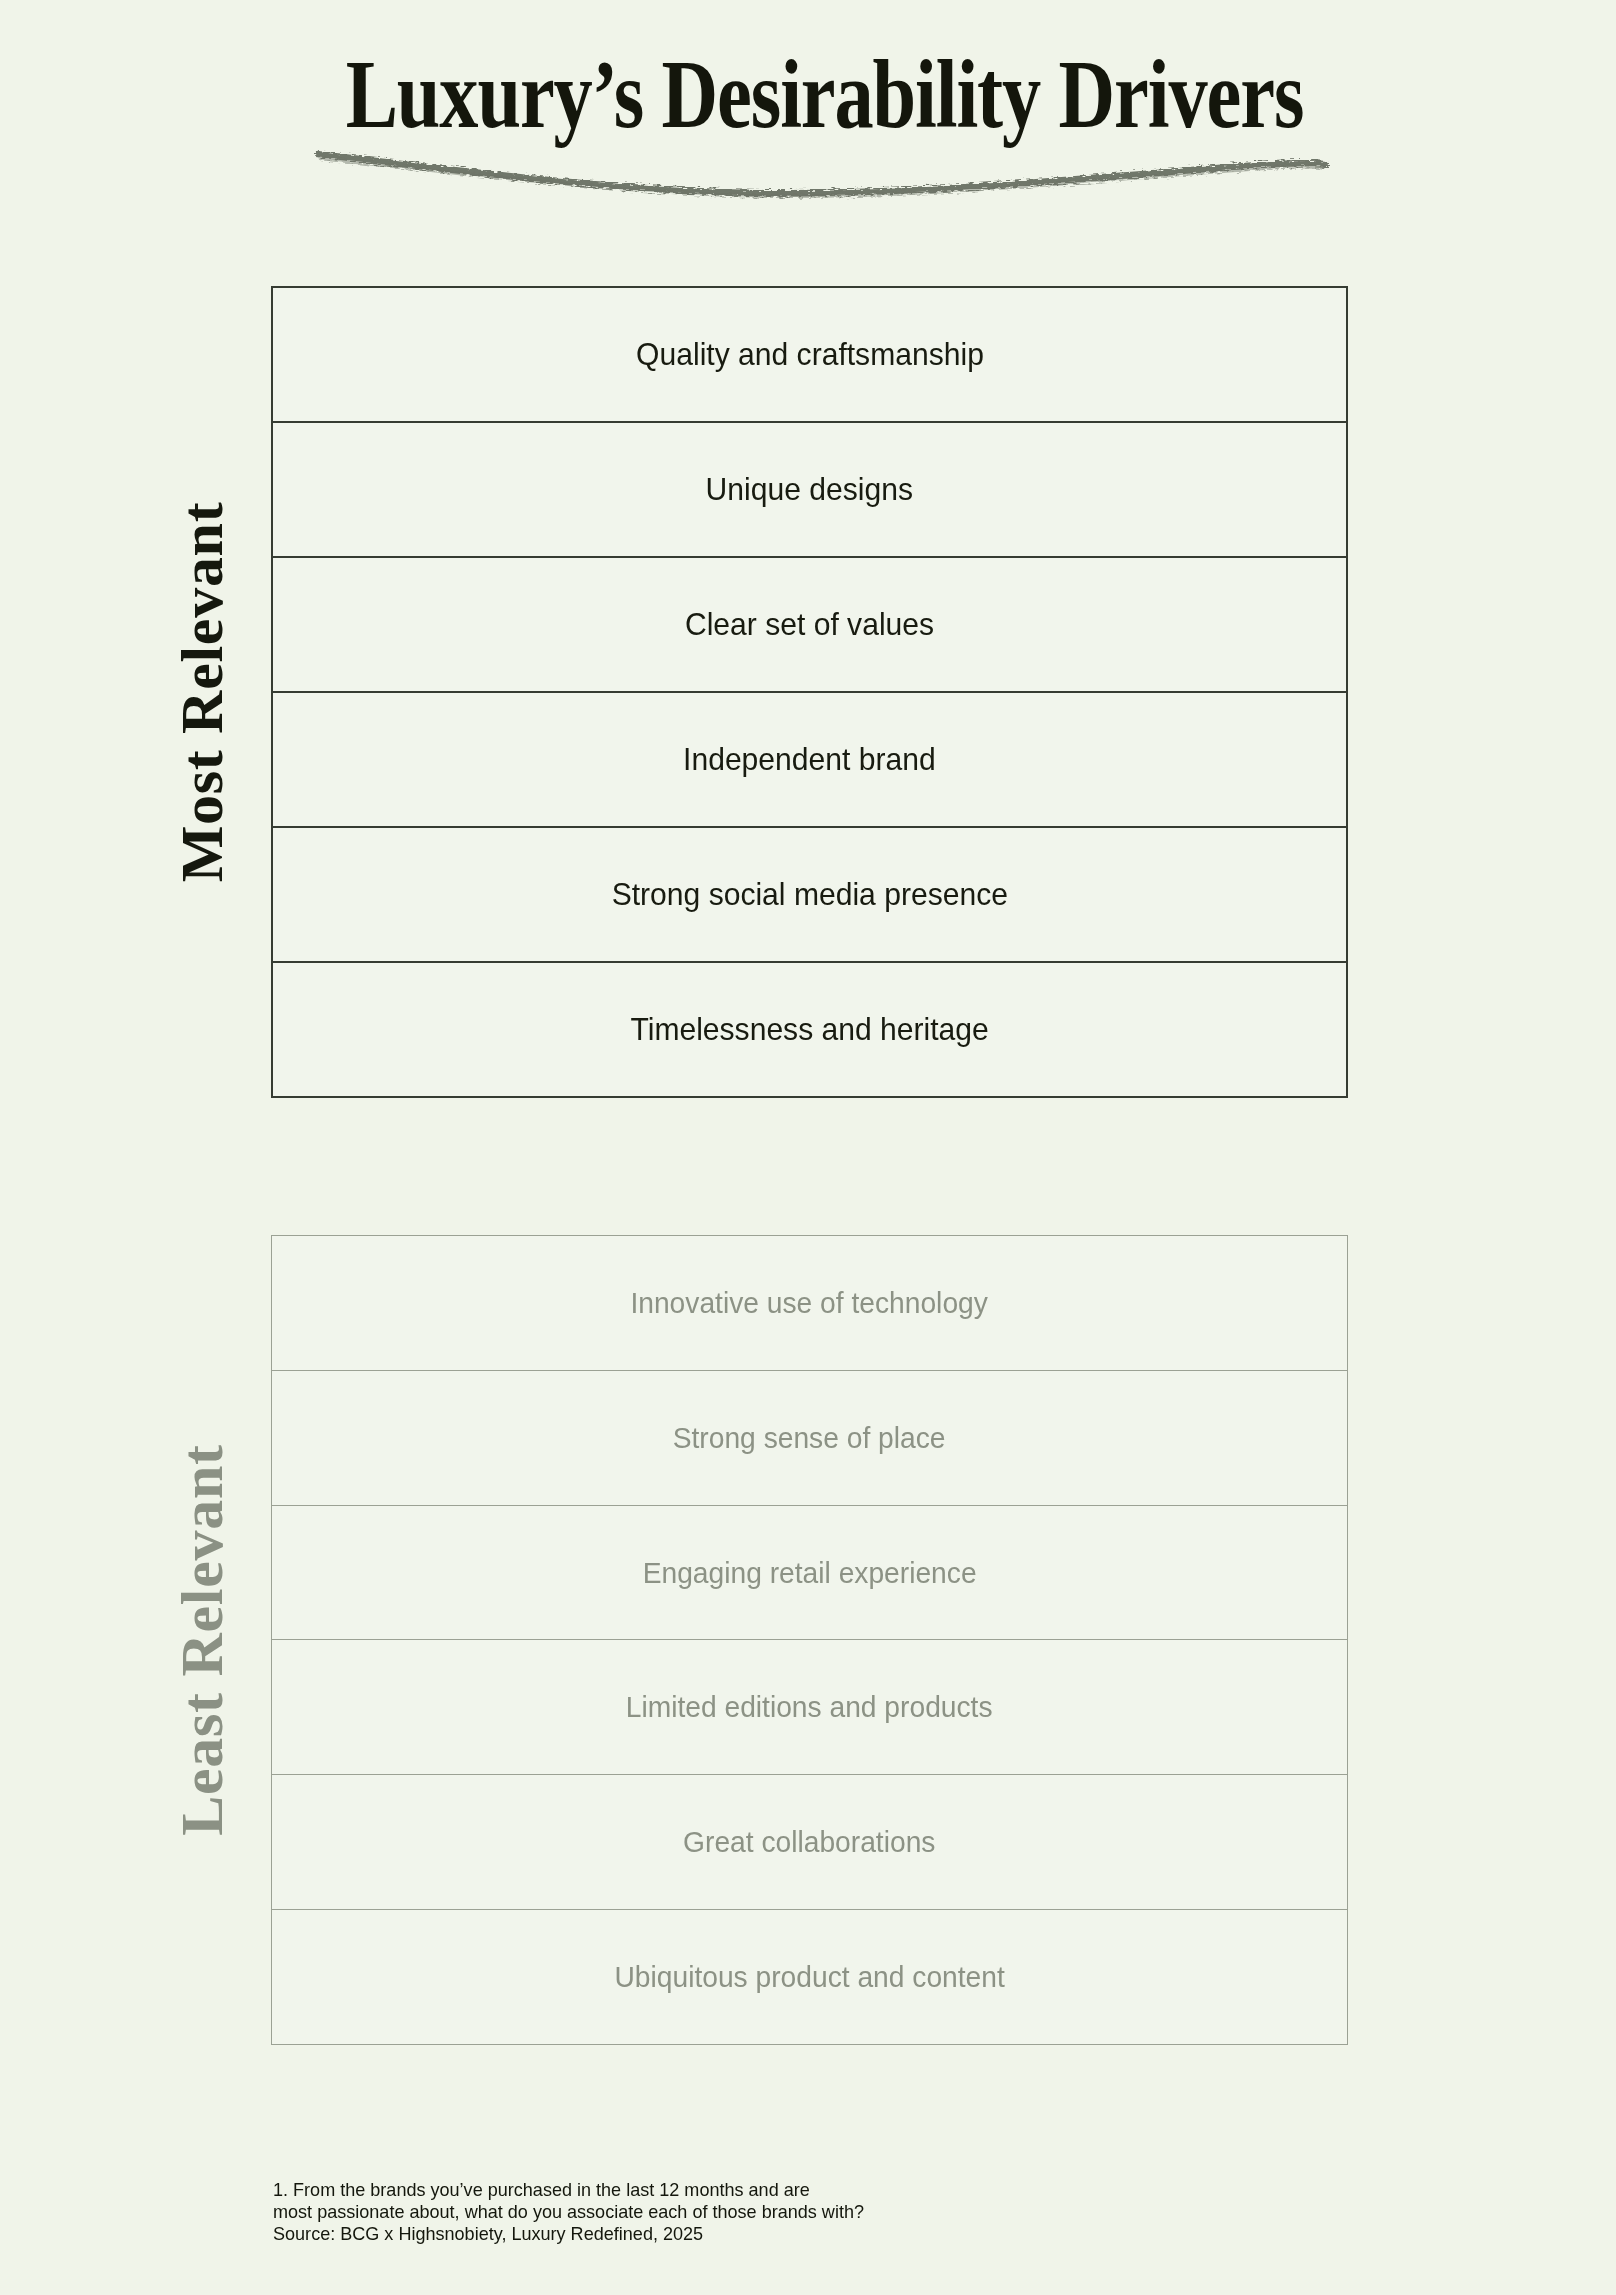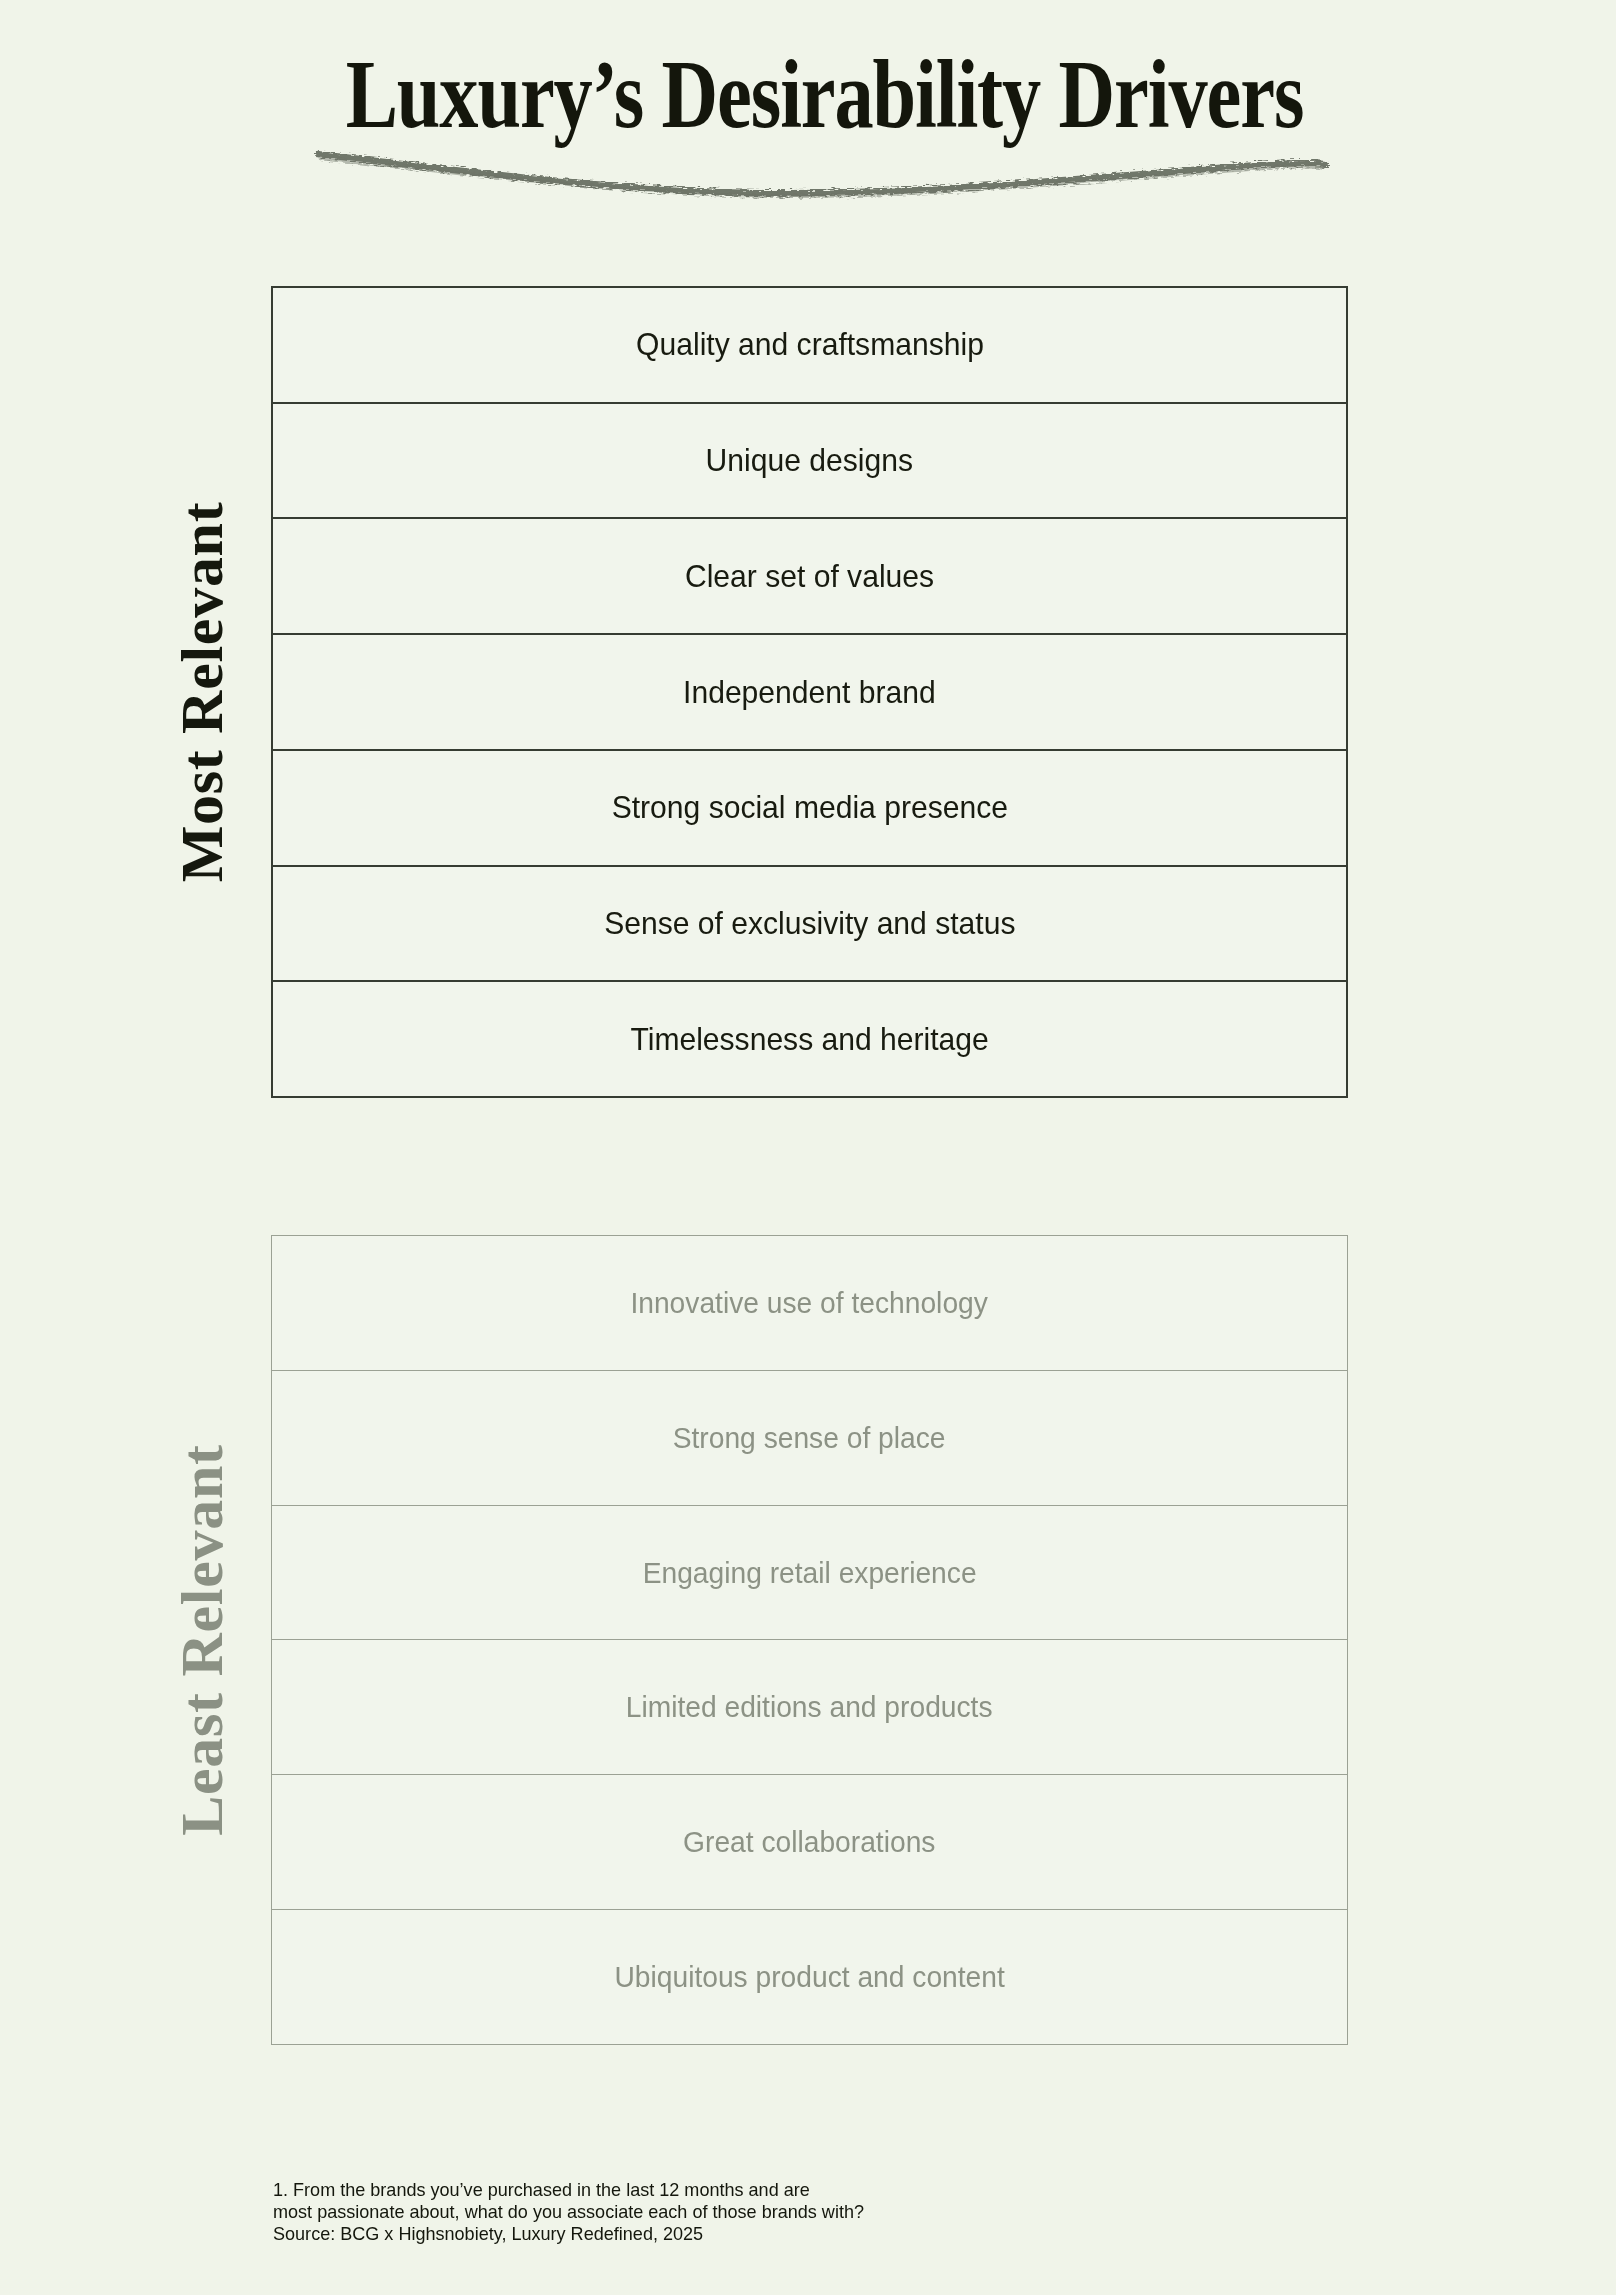--- a/index.html
+++ b/index.html
@@ -124,23 +124,20 @@
       <div class="row">
         <span class="row-label">Clear set of values</span>
       </div>
       <div class="row">
         <span class="row-label">Independent brand</span>
       </div>
       <div class="row">
         <span class="row-label">Strong social media presence</span>
       </div>
       <div class="row">
-        <span class="row-label">Sense of exclusivity and status</span>
-      </div>
-      <div class="row">
         <span class="row-label">Timelessness and heritage</span>
       </div>
     </div>
 
   <div class="vlabel muted">Least Relevant</div>
 
   <div class="table muted">
       <div class="row">
         <span class="row-label">Innovative use of technology</span>
       </div>

